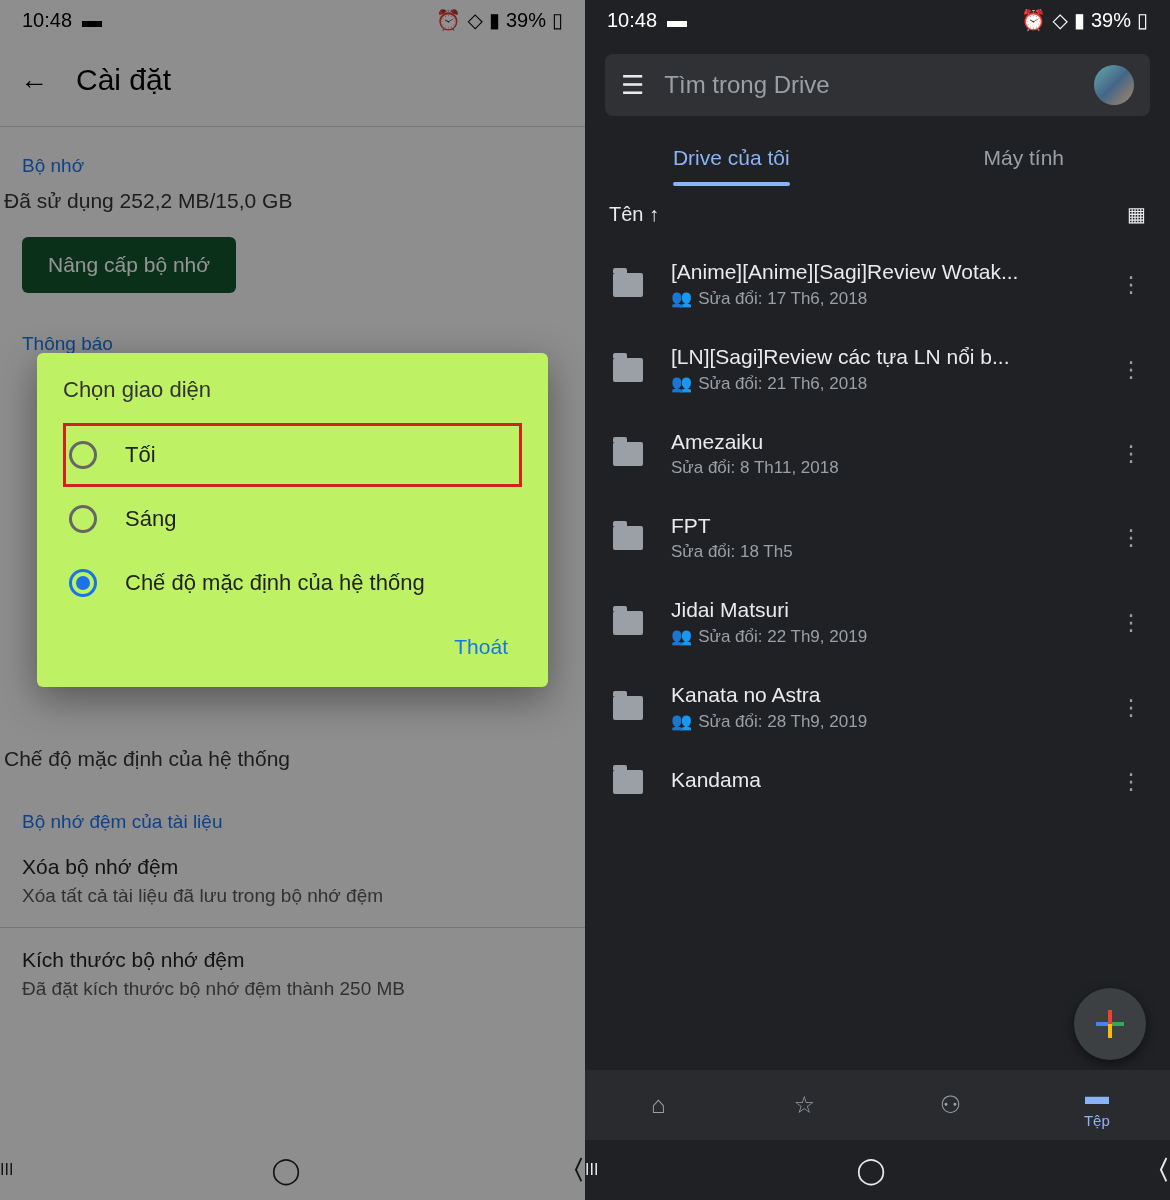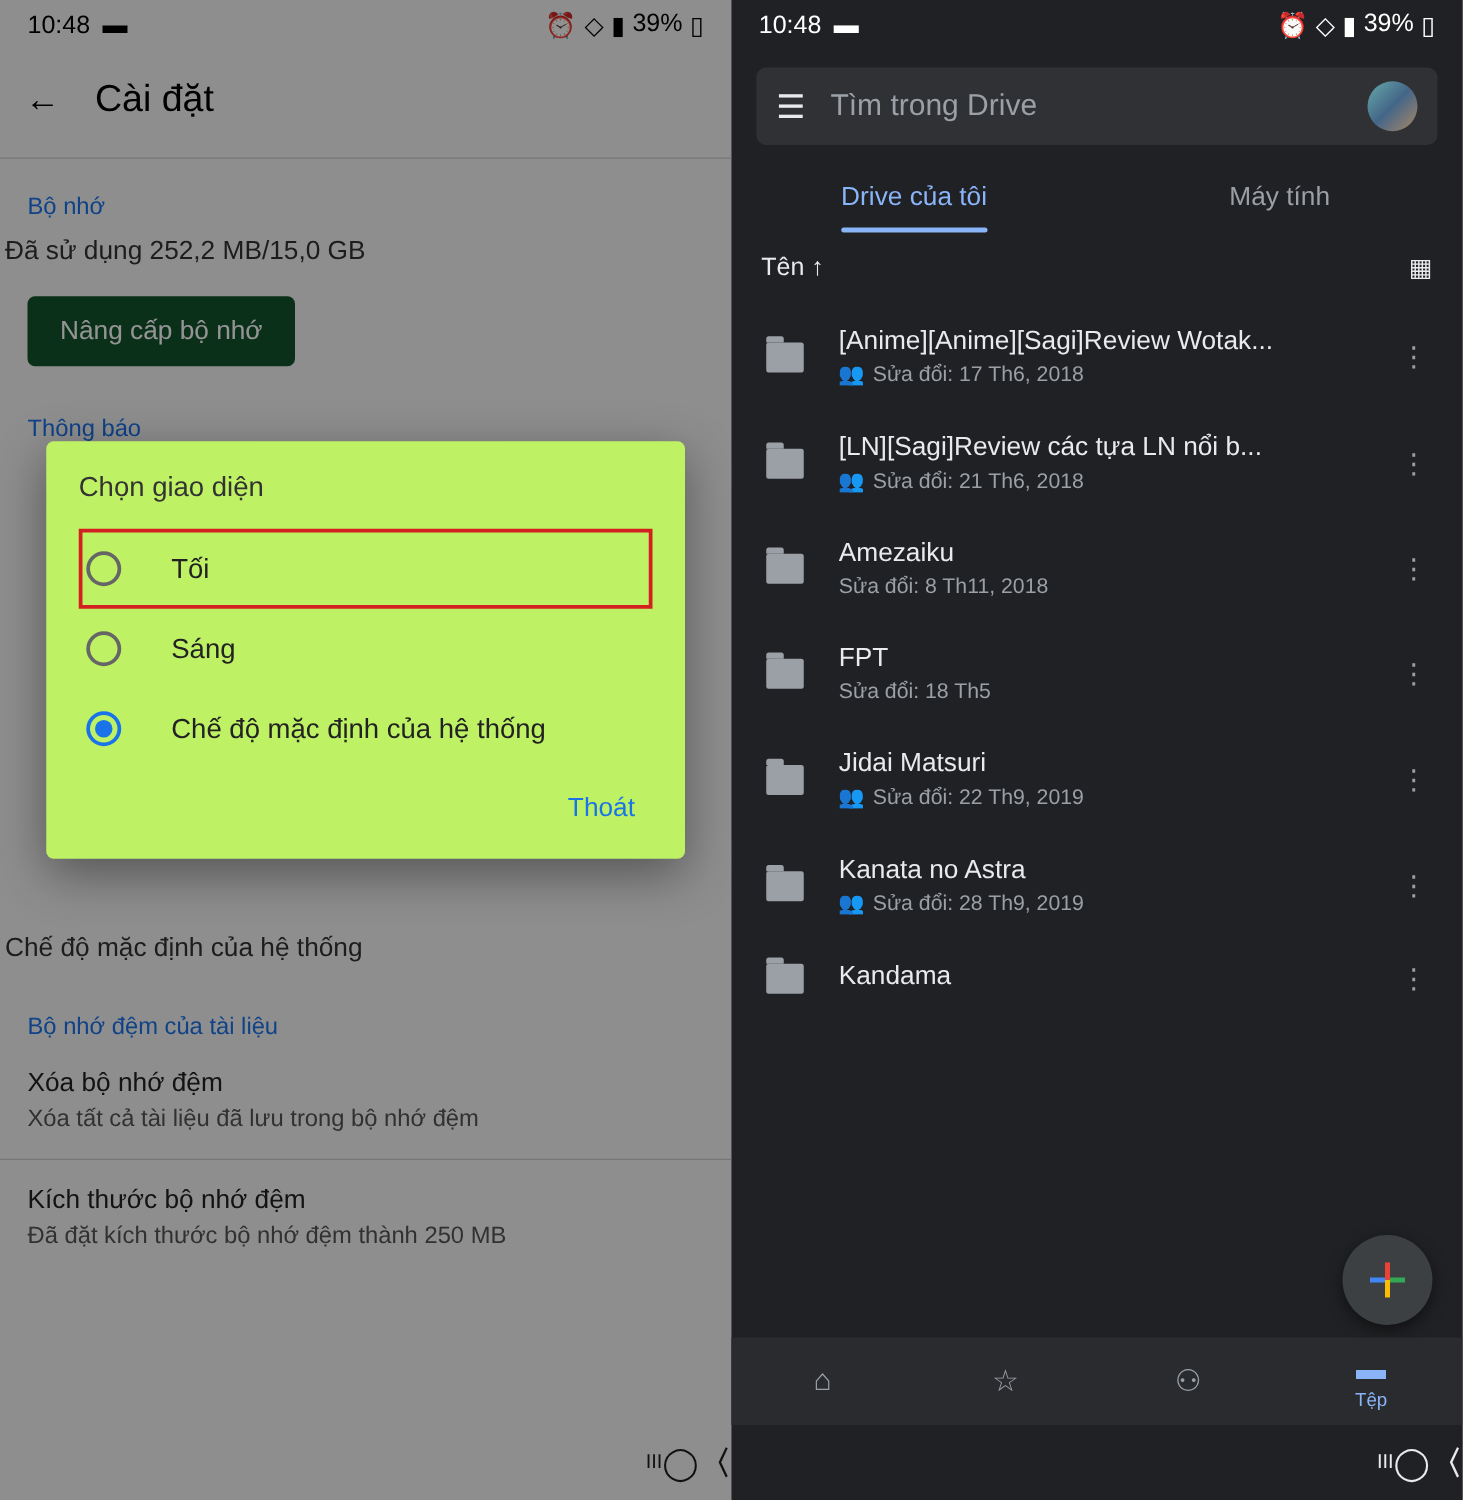--- a/index.html
+++ b/index.html
@@ -4,43 +4,43 @@
 <style>
 *{margin:0;padding:0;box-sizing:border-box;font-family:sans-serif}
 body{width:1170px;height:1200px;display:flex;background:#fff}
 .phone{width:585px;height:1200px;position:relative;overflow:hidden}
 .left{background:#f5f5f5}
 .right{background:#202124}
 .scrim{position:absolute;inset:0;background:rgba(0,0,0,0.42);z-index:5}
 .statusbar{height:40px;display:flex;justify-content:space-between;align-items:center;padding:0 22px;font-size:20px;position:relative;z-index:2}
 .left .statusbar{color:#000}
 .right .statusbar{color:#fff}
-.sb-left,.sb-right{display:flex;align-items:flex-start;gap:10px}
+.sb-left,.sb-right{display:flex;align-items:flex-end;gap:10px}
 .sb-right{gap:6px}
 .topbar{height:80px;display:flex;align-items:center;padding:0 20px;gap:28px;position:relative;z-index:2}
 .left .topbar{color:#000}
 .topbar .title{font-size:30px}
 .section-header{color:#1a73e8;font-size:19px;padding:22px 22px 8px;position:relative;z-index:2}
 .setting-text{color:#333;font-size:21px;padding:4px 4px 18px;position:relative;z-index:2}
 .upgrade{background:#14532d;color:#fff;font-size:21px;padding:16px 26px;margin:6px 22px 18px;border-radius:6px;display:inline-block;position:relative;z-index:2}
 .setting-item{padding:14px 22px;position:relative;z-index:2}
 .setting-item .primary{font-size:21px;color:#222;margin-bottom:6px}
 .setting-item .secondary{font-size:19px;color:#555}
 .divider{height:1px;background:#ccc;margin:6px 0;position:relative;z-index:2}
 .dialog{position:absolute;left:37px;right:37px;top:353px;background:#bef264;border-radius:6px;padding:24px 26px 18px;z-index:10;box-shadow:0 12px 40px rgba(0,0,0,0.4)}
 .dialog-title{font-size:22px;color:#333;margin-bottom:20px}
-.radio-row{display:flex;align-items:center;gap:40px;padding:18px 6px}
+.radio-row{display:flex;align-items:center;gap:28px;padding:18px 6px}
 .highlight{border:3px solid #d32020;padding:15px 3px}
 .radio{width:28px;height:28px;border:3px solid #666;border-radius:50%;flex-shrink:0;display:flex;align-items:center;justify-content:center}
 .radio.checked{border-color:#1a73e8}
 .radio.checked::after{content:"";width:14px;height:14px;background:#1a73e8;border-radius:50%}
 .radio-label{font-size:22px;color:#222}
 .dialog-action{text-align:right;margin-top:10px}
 .dialog-btn{color:#1a73e8;font-size:21px;font-weight:400;padding:10px 14px;display:inline-block}
-.navbar{position:absolute;bottom:0;left:0;right:0;height:60px;display:flex;justify-content:flex-end;align-items:center;z-index:6}
+.navbar{position:absolute;bottom:0;left:0;right:0;height:60px;display:flex;justify-content:space-between;align-items:center;z-index:6}
 .left .navbar{color:#111}
 .right .navbar{color:#e8eaed}
 
 .searchbar{margin:14px 20px;height:62px;background:#303134;border-radius:8px;display:flex;align-items:center;padding:0 16px;gap:20px}
 .searchbar .placeholder{color:#9aa0a6;font-size:24px;flex:1}
 .avatar{width:40px;height:40px;border-radius:50%;background:linear-gradient(135deg,#6aa,#468,#a86)}
 .tabs{display:flex;height:56px}
 .tab{flex:1;display:flex;align-items:center;justify-content:center;font-size:21px;color:#9aa0a6;position:relative}
 .tab.active{color:#8ab4f8}
 .tab.active::after{content:"";position:absolute;bottom:0;left:30%;right:30%;height:4px;background:#8ab4f8;border-radius:2px}

